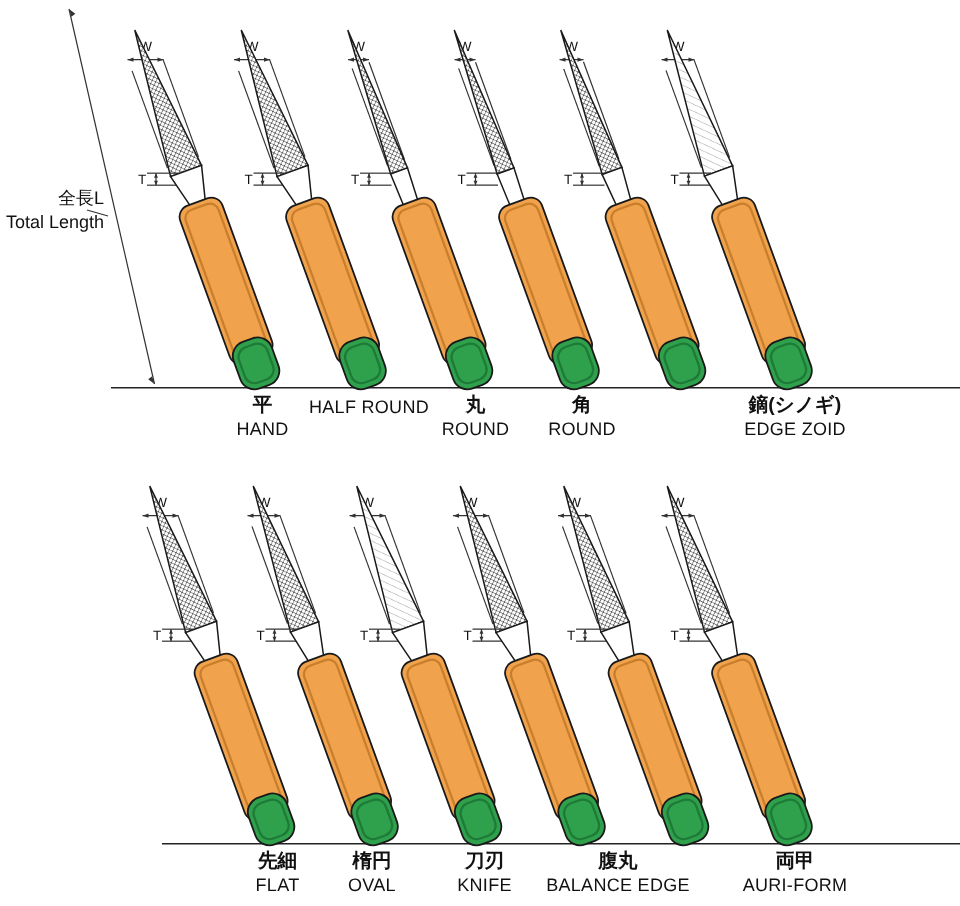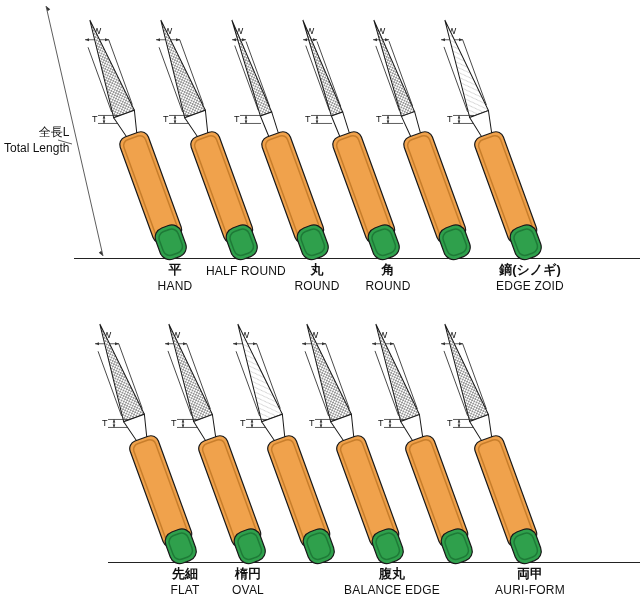--- a/index.html
+++ b/index.html
@@ -398,20 +398,24 @@
       <path d="M21,103 L43,103 L37,127 L27,127 Z" fill="#ffffff" stroke="#1A1A1A" stroke-width="1"></path>
 
       <rect x="17" y="125" width="30" height="112" rx="8" fill="#F0A24C" stroke="#1A1A1A" stroke-width="1.2"></rect>
       <rect x="20.5" y="128.5" width="23" height="105" rx="6" fill="none" stroke="#C87E2B" stroke-width="1.5"></rect>
 
       <rect x="18.5" y="223" width="27" height="33" rx="10" fill="#2FA04C" stroke="#1A1A1A" stroke-width="1.2"></rect>
       <rect x="22" y="227" width="20" height="25" rx="7" fill="none" stroke="#1E7A37" stroke-width="1.5"></rect>
     </g>
   </svg>
       </div>
+      <div class="file-label" style="left: 263px;">
+        <div class="jp">刀刃</div>
+        <div class="en">KNIFE</div>
+      </div>
       <div class="file-cell" style="left: 277px;">
   <svg class="file-svg" width="160" height="262" viewBox="0 0 160 262">
     <g transform="rotate(-20 115 254) translate(83 2)">
 
       <line x1="21" y1="97" x2="21" y2="28" class="thin"></line>
       <line x1="43" y1="97" x2="43" y2="28" class="thin"></line>
 
       <g transform="rotate(20 32 24)">
         <line x1="20" y1="24" x2="44" y2="24" class="thin"></line>
         <polygon points="20,24 24,22.6 24,25.4" class="arr"></polygon>
@@ -434,21 +438,21 @@
       <path d="M21,103 L43,103 L37,127 L27,127 Z" fill="#ffffff" stroke="#1A1A1A" stroke-width="1"></path>
 
       <rect x="17" y="125" width="30" height="112" rx="8" fill="#F0A24C" stroke="#1A1A1A" stroke-width="1.2"></rect>
       <rect x="20.5" y="128.5" width="23" height="105" rx="6" fill="none" stroke="#C87E2B" stroke-width="1.5"></rect>
 
       <rect x="18.5" y="223" width="27" height="33" rx="10" fill="#2FA04C" stroke="#1A1A1A" stroke-width="1.2"></rect>
       <rect x="22" y="227" width="20" height="25" rx="7" fill="none" stroke="#1E7A37" stroke-width="1.5"></rect>
     </g>
   </svg>
       </div>
-      <div class="file-label" style="left: 332px;">
+      <div class="file-label" style="left: 352px;">
         <div class="jp">腹丸</div>
         <div class="en">BALANCE EDGE</div>
       </div>
       <div class="file-cell" style="left: 346px;">
   <svg class="file-svg" width="160" height="262" viewBox="0 0 160 262">
     <g transform="rotate(-20 115 254) translate(83 2)">
 
       <line x1="22" y1="97" x2="22" y2="28" class="thin"></line>
       <line x1="42" y1="97" x2="42" y2="28" class="thin"></line>
 

